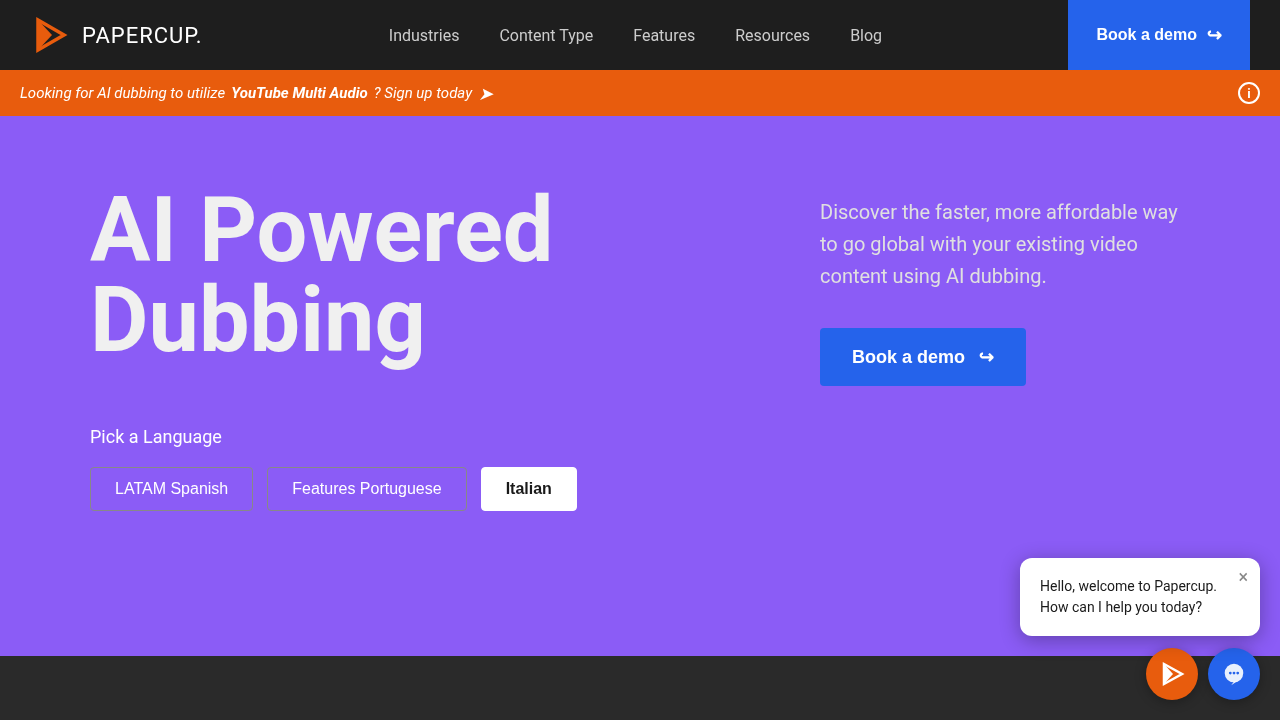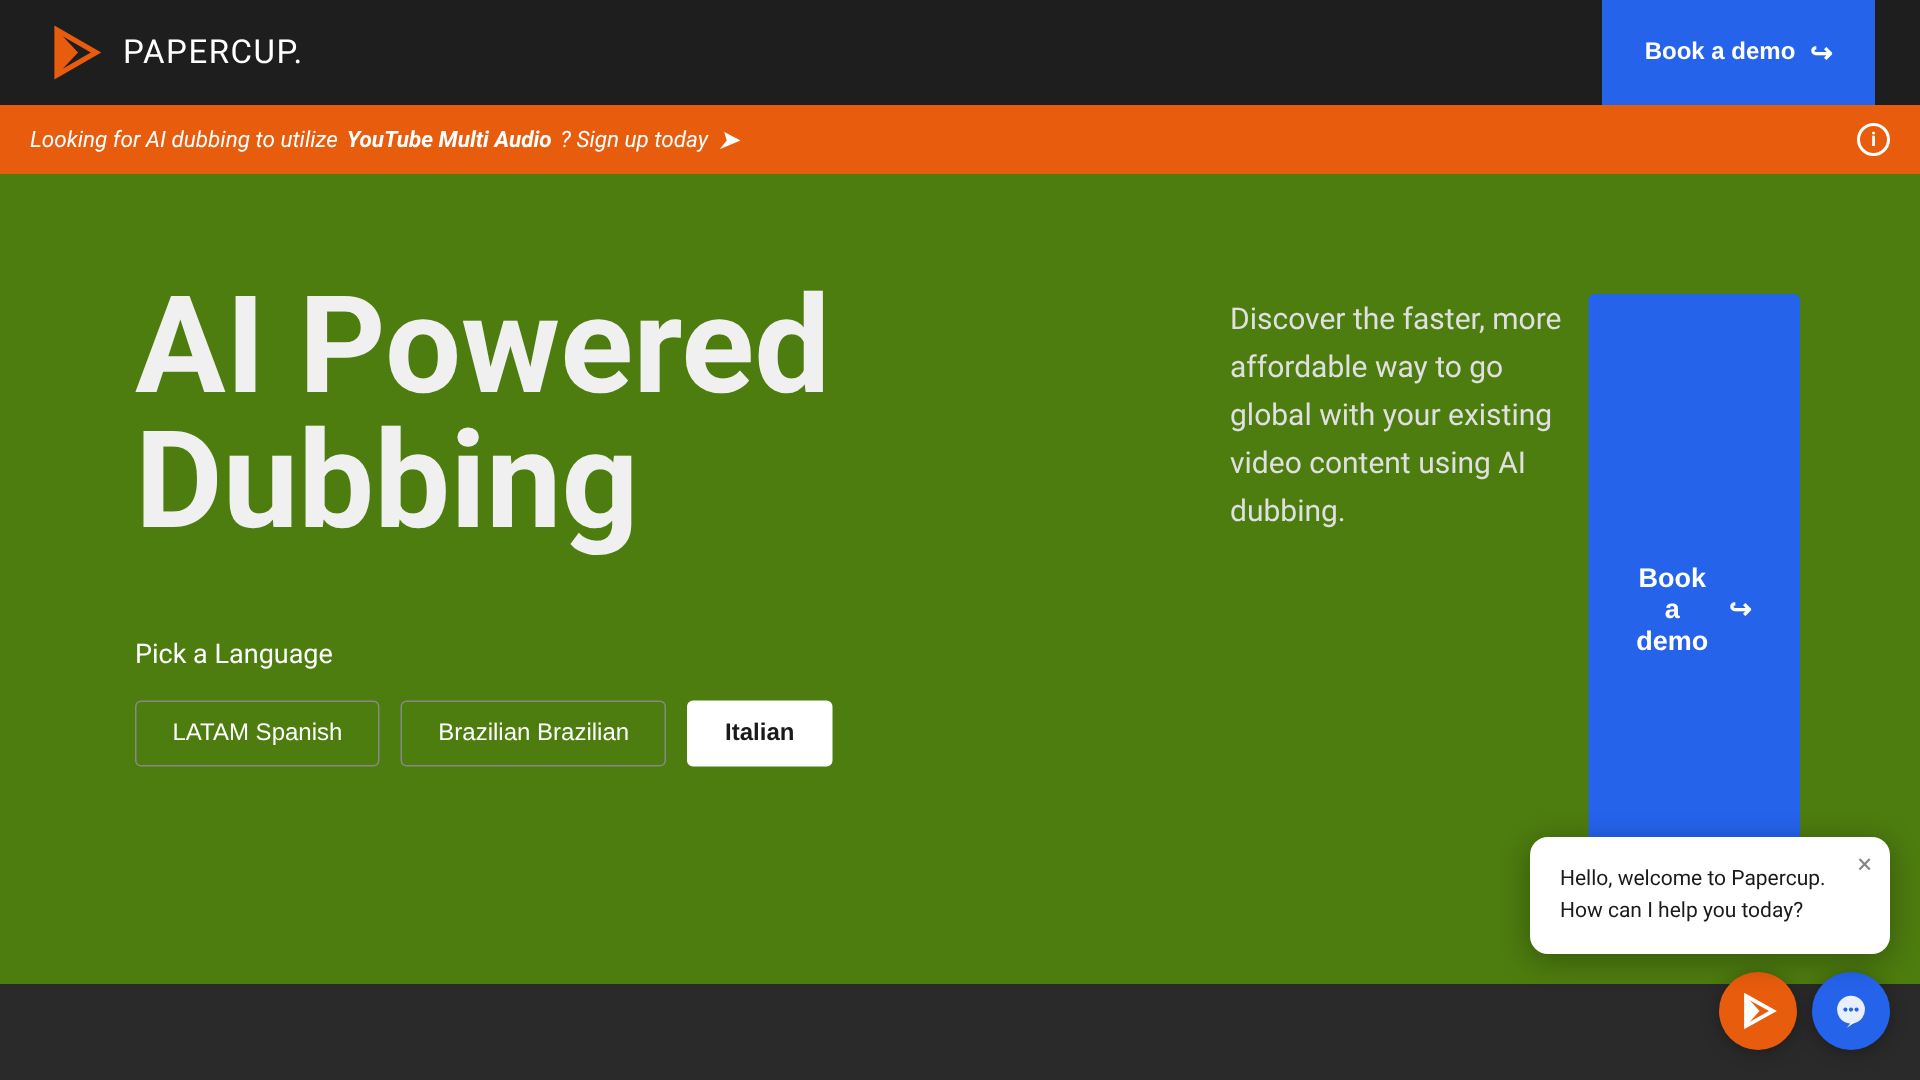--- a/index.html
+++ b/index.html
@@ -104,21 +104,21 @@
       font-weight: 700;
       cursor: pointer;
       flex-shrink: 0;
     }
 
     
     .hero {
       display: flex;
       padding: 60px 80px 40px 90px;
       min-height: 540px;
-      background-color: #4d7c0f;
+      background-color: #8b5cf6;
     }
     .hero-left {
       flex: 1;
       padding-top: 10px;
     }
     .hero-title {
       font-size: 90px;
       font-weight: 700;
       line-height: 1.0;
       color: #f0f0f0;
@@ -152,21 +152,21 @@
       background-color: #ffffff;
       border: 1.5px solid #ffffff;
       color: #1a1a1a;
       font-weight: 600;
     }
 
     .hero-right {
       width: 380px;
       padding-top: 20px;
       display: flex;
-      flex-direction: row;
+      flex-direction: column;
       justify-content: flex-start;
     }
     .hero-desc {
       font-size: 20px;
       line-height: 1.6;
       color: #e0e0e0;
       margin-bottom: 36px;
     }
     .hero-cta {
       background-color: #2563eb;
@@ -255,20 +255,27 @@
 <nav class="navbar">
   <div class="navbar-logo">
 
     <svg class="logo-icon" viewBox="0 0 42 42" fill="none" xmlns="http://www.w3.org/2000/svg">
       <polygon points="8,6 34,21 8,36" fill="none" stroke="#e85c0d" stroke-width="3.5"></polygon>
       <polygon points="8,6 22,21 8,36" fill="#e85c0d"></polygon>
     </svg>
     <span class="logo-text">PAPERCUP.</span>
   </div>
 
+  <div class="navbar-nav">
+    <span class="nav-item">Industries</span>
+    <span class="nav-item">Content Type</span>
+    <span class="nav-item">Features</span>
+    <span class="nav-item">Resources</span>
+    <span class="nav-item">Blog</span>
+  </div>
 
   <button class="nav-cta">
     <span>Book a demo</span>
     <span class="arrow-icon">↪</span>
   </button>
 </nav>
 
 <div class="announcement-bar">
   <div class="announcement-text">
     <span>Looking for AI dubbing to utilize</span>
@@ -284,21 +291,21 @@
 <section class="hero">
   <div class="hero-left">
     <h1 class="hero-title">
       <span>AI Powered</span><br>
       <span>Dubbing</span>
     </h1>
 
     <p class="hero-pick-language">Pick a Language</p>
     <div class="language-buttons">
       <button class="lang-btn lang-btn-default">LATAM Spanish</button>
-      <button class="lang-btn lang-btn-default">Brazilian Brazilian</button>
+      <button class="lang-btn lang-btn-default">Features Portuguese</button>
       <button class="lang-btn lang-btn-active">Italian</button>
     </div>
   </div>
 
   <div class="hero-right">
     <p class="hero-desc">Discover the faster, more affordable way to go global with your existing video content using AI dubbing.</p>
     <button class="hero-cta">
       <span>Book a demo</span>
       <span class="arrow-icon">↪</span>
     </button>

